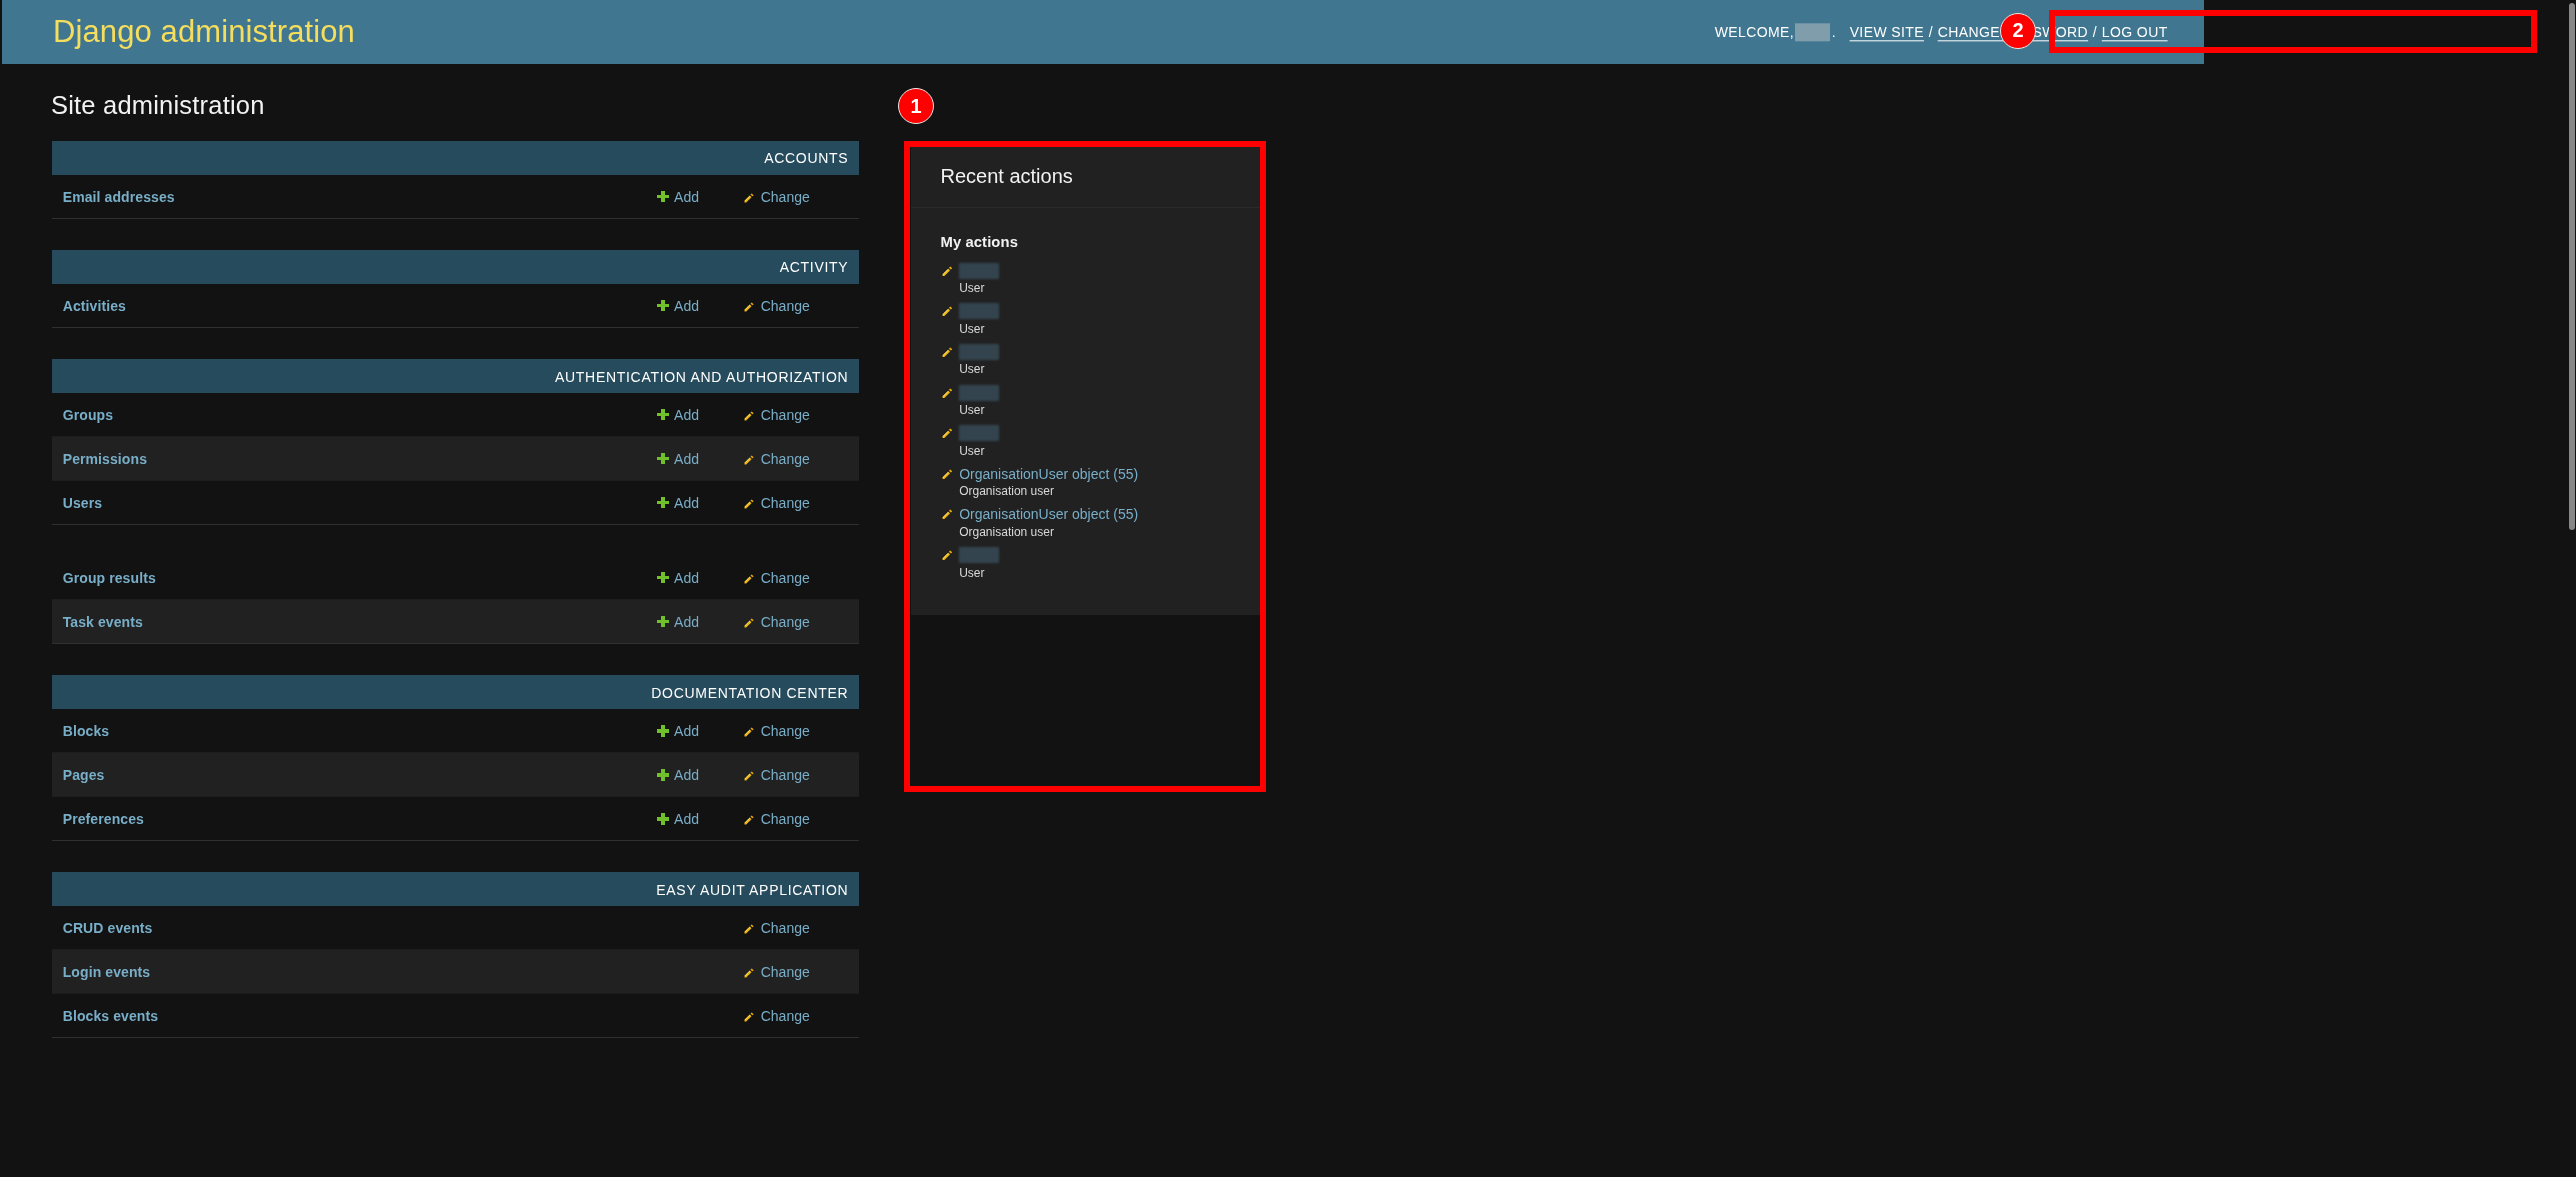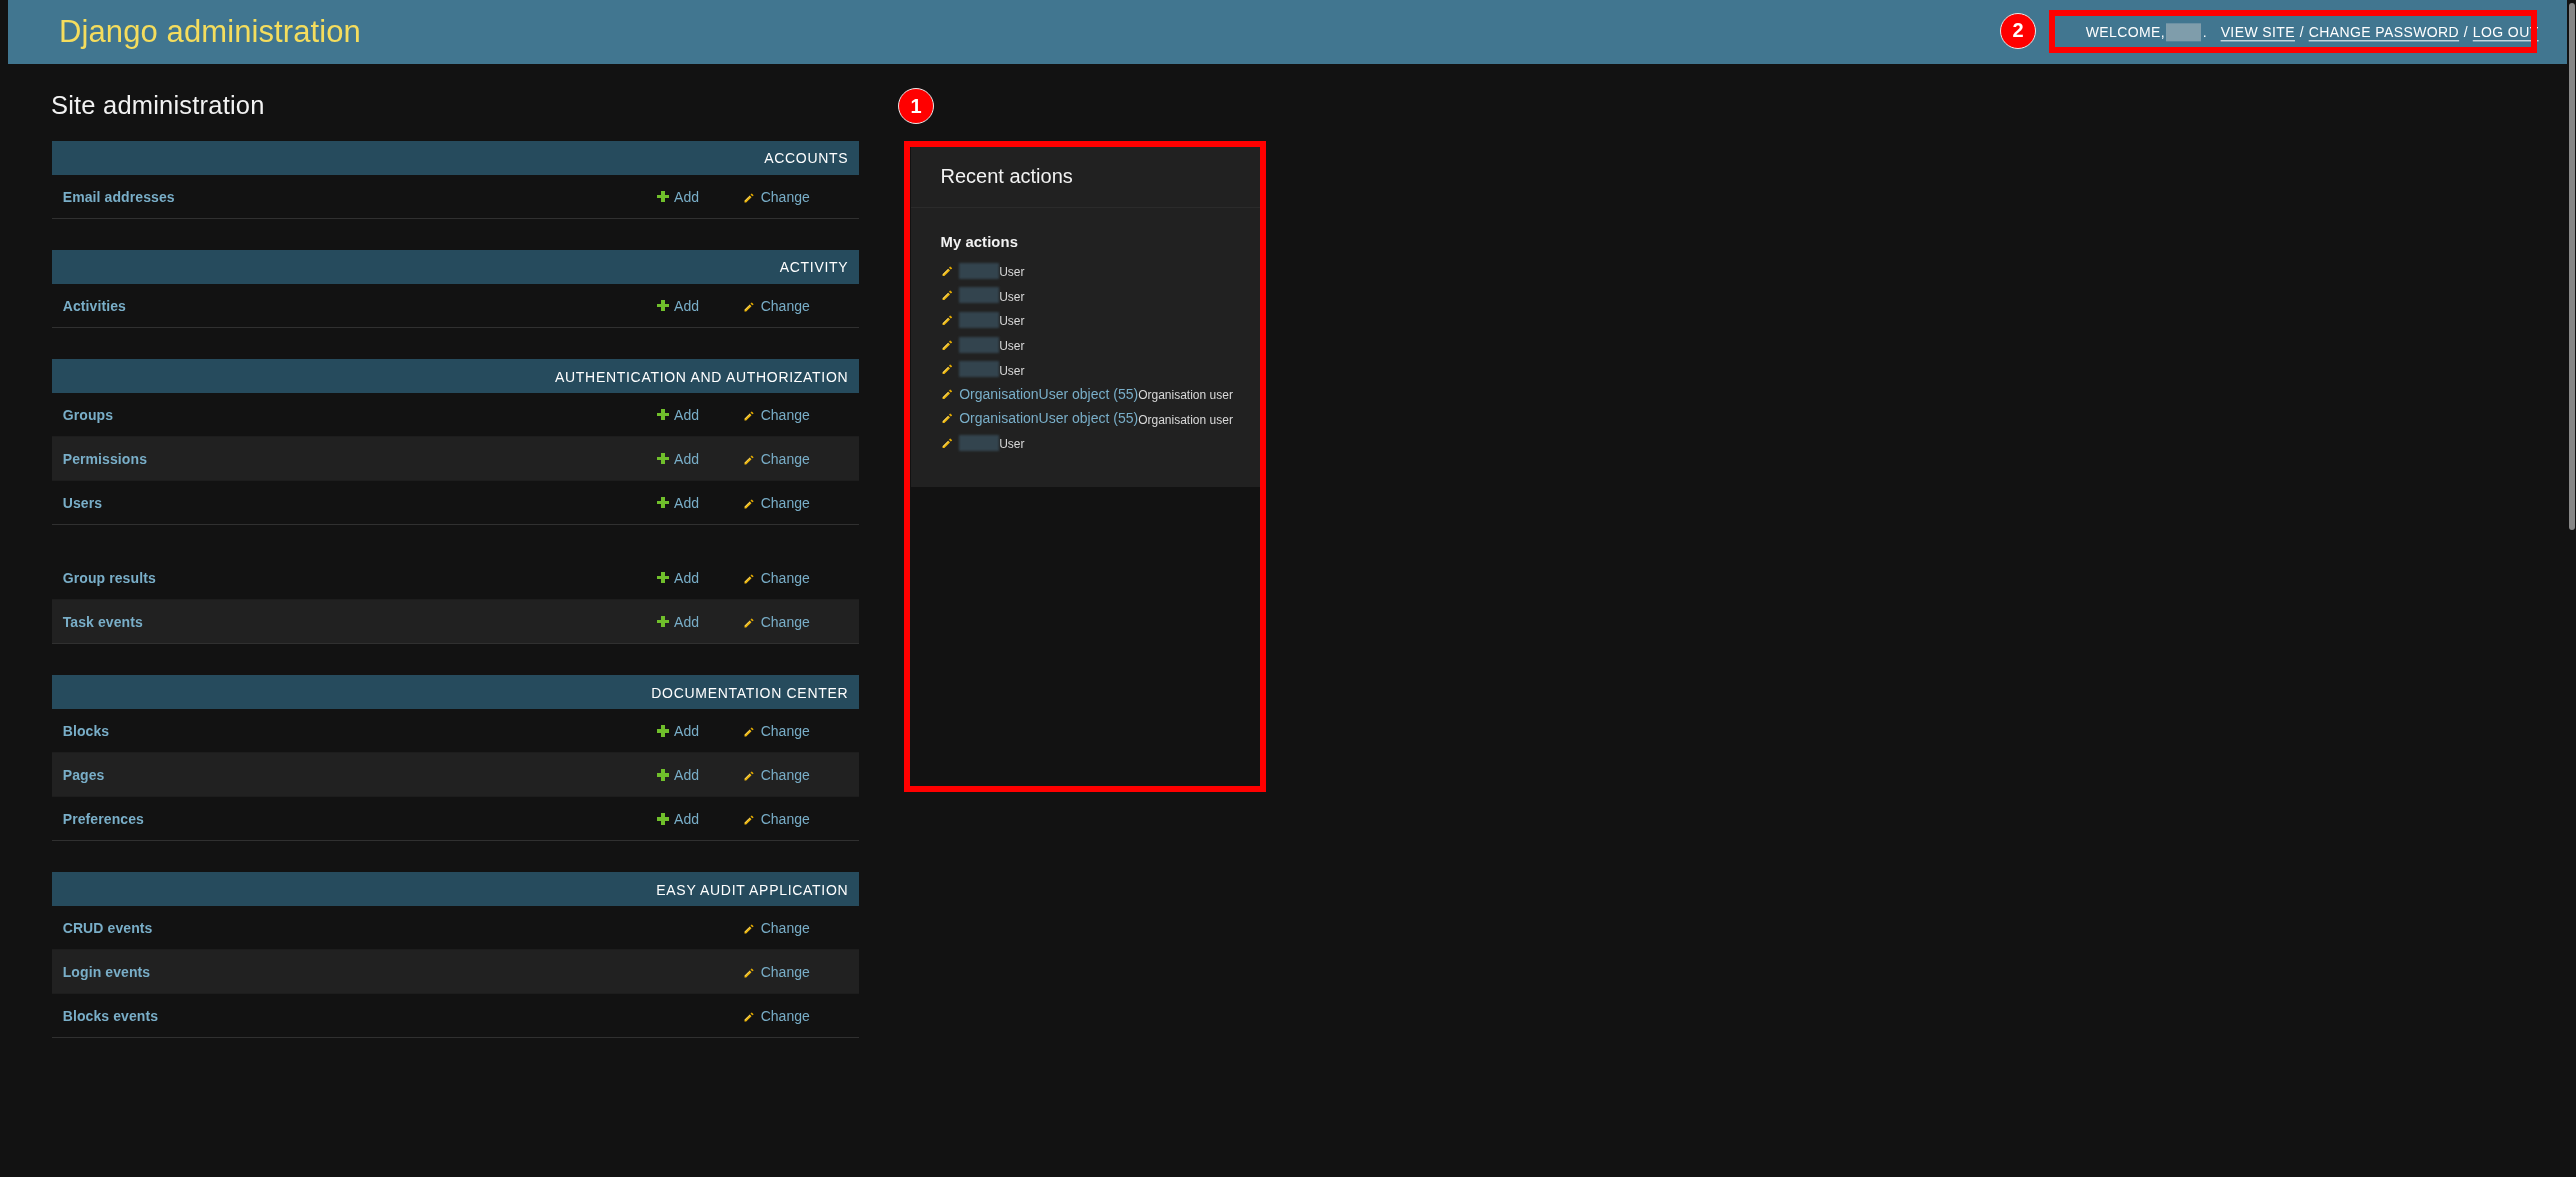--- a/index.html
+++ b/index.html
@@ -18,22 +18,22 @@
     position: relative;
     width: 2576px;
     height: 1177px;
     background: #121212;
     overflow: hidden;
   }
 
   
   #header {
     position: absolute;
-    top: 0; left: 8px;
-    width: 2567px;
+    top: 0; left: 2px;
+    width: 2202px;
     height: 64px;
     background: #417690;
     display: flex;
     align-items: center;
   }
 
   #branding {
     margin-left: 51px;
     display: flex;
     align-items: center;
@@ -218,21 +218,21 @@
     align-items: flex-start;
     gap: 6.7px;
     padding: 4px 0 3.4px 0;
   }
 
   .action-item .pencil-icon {
     flex: 0 0 auto;
     margin-top: 2px;
   }
 
-  .action-body { display: flex; }
+  .action-body { display: flex; flex-direction: column; }
 
   .action-label {
     font-size: 14px;
     color: #79aec8;
     text-decoration: none;
     line-height: 1.15;
   }
 
   .action-label.redacted {
     display: inline-block;

